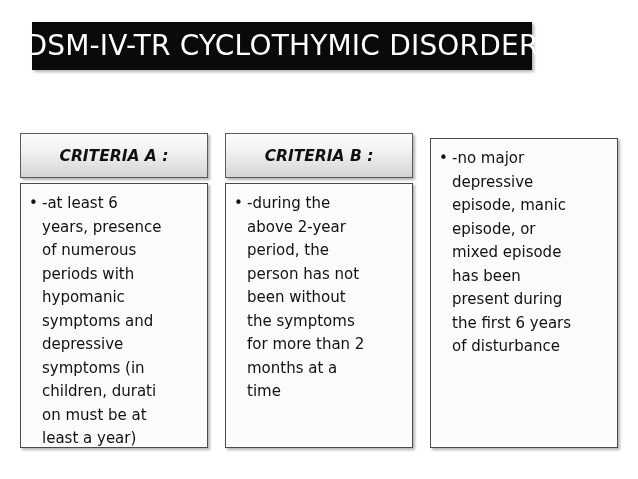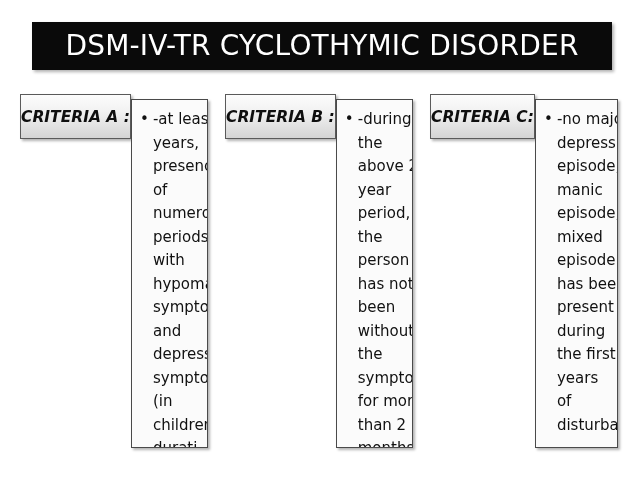--- a/index.html
+++ b/index.html
@@ -14,21 +14,21 @@
     overflow: hidden;
     font-family: "DejaVu Sans", sans-serif;
     -webkit-font-smoothing: antialiased;
   }
 
   
   .slide-title {
     position: absolute;
     left: 32px;
     top: 22px;
-    width: 580px;
+    width: 500px;
     height: 48px;
     background: #0a0a0a;
     box-shadow: 2px 2px 3px rgba(0,0,0,0.30);
     display: flex;
     align-items: center;
     justify-content: center;
     box-sizing: border-box;
   }
   .slide-title-text {
     color: #ffffff;
@@ -45,21 +45,22 @@
     left: 20px;
     top: 94px;
     width: 598px;
     height: 354px;
     display: flex;
     justify-content: space-between;
   }
   .column {
     width: 188px;
     display: flex;
-    flex-direction: row;
+    flex-direction: column;
+    margin-top: 39px;
   }
 
   .col-header {
     height: 45px;
     box-sizing: border-box;
     border: 1px solid #5a5a5a;
     background: linear-gradient(to bottom, #fcfcfc 0%, #f2f2f2 38%, #e2e2e2 72%, #d4d4d4 100%);
     box-shadow: 1.5px 1.5px 2.5px rgba(0,0,0,0.30);
     display: flex;
     align-items: center;
@@ -151,23 +152,20 @@
 been without
 the symptoms
 for more than 2
 months at a
 time</span>
       </div>
     </div>
   </div>
 
   <div class="column">
-    <div class="col-header">
-      <span class="col-header-text">CRITERIA C:</span>
-    </div>
     <div class="col-body">
       <div class="bullet-row">
         <span class="bullet-dot">•</span>
         <span class="bullet-text">-no major
 depressive
 episode, manic
 episode, or
 mixed episode
 has been
 present during

